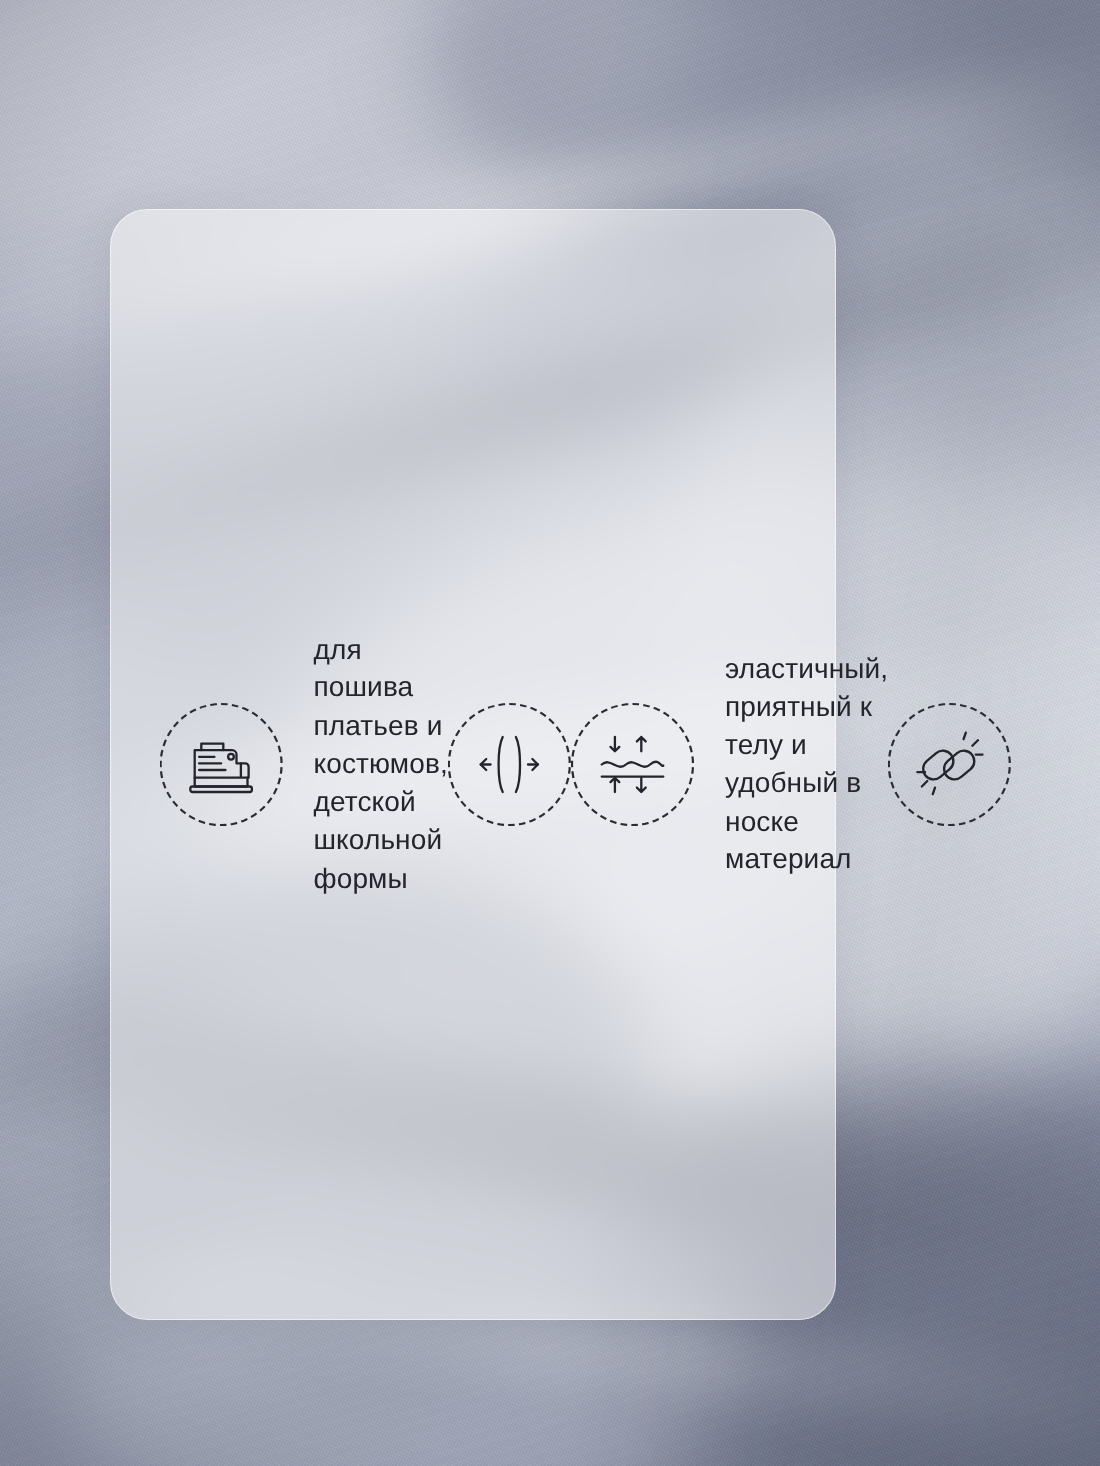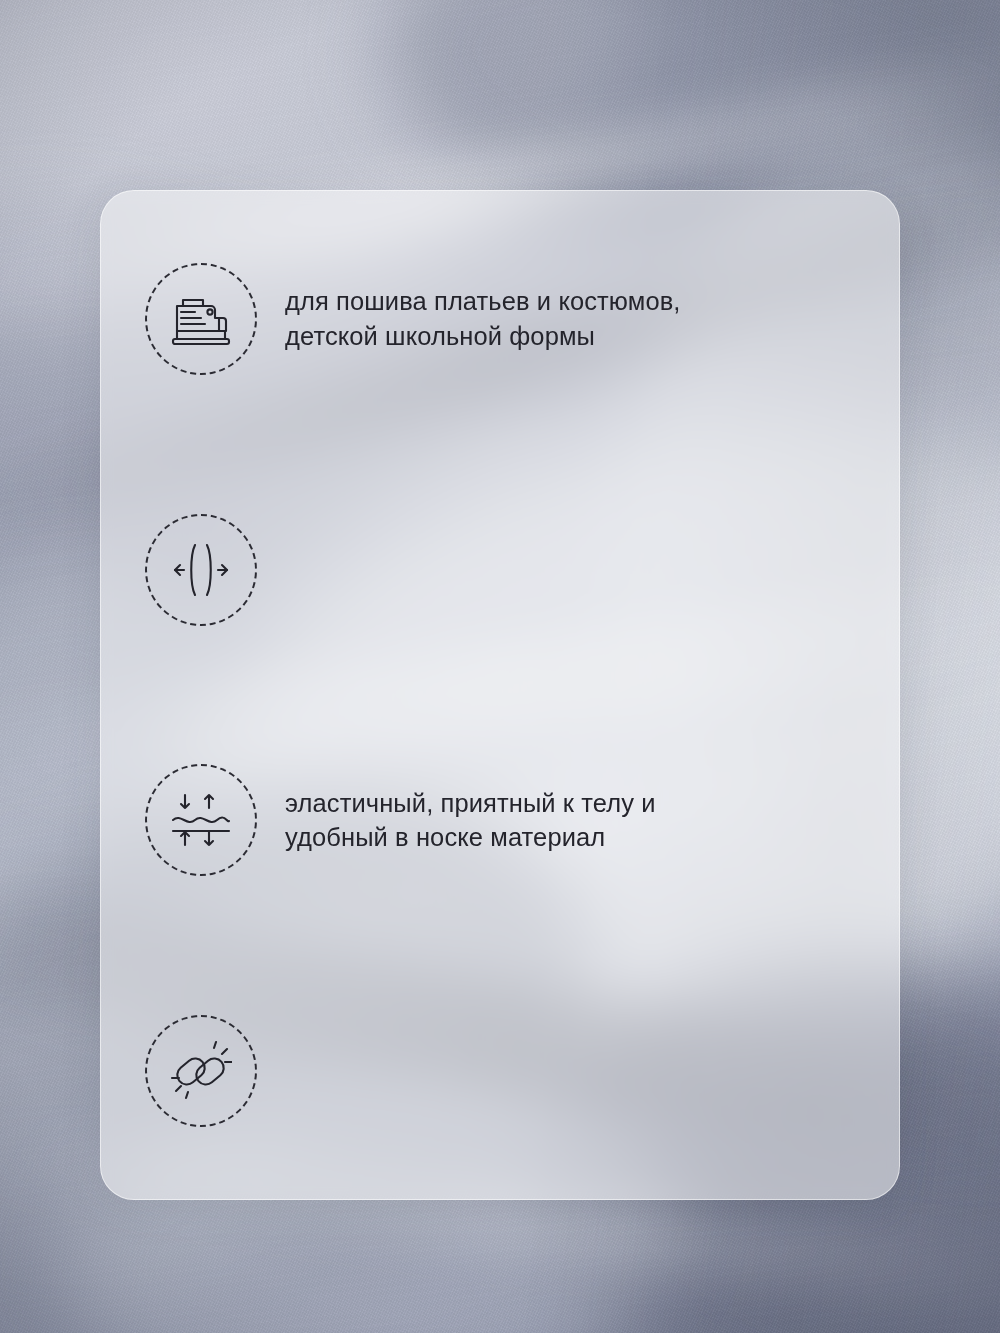--- a/index.html
+++ b/index.html
@@ -71,32 +71,32 @@
   .vignette {
     position:absolute; inset:0;
     background: radial-gradient(110% 90% at 50% 50%, rgba(0,0,0,0) 55%, rgba(40,44,58,.35) 100%);
   }
 
   
   .card {
     position: absolute;
     left: 100px;
     top: 190px;
-    width: 800px;
+    width: 660px;
     height: 1010px;
     border-radius: 34px;
     background: rgba(255,255,255,.50);
     border: 1px solid rgba(255,255,255,.55);
     backdrop-filter: blur(6px);
     -webkit-backdrop-filter: blur(6px);
     box-shadow: 0 10px 40px rgba(60,64,80,.12);
     box-sizing: border-box;
     padding: 72px 44px 72px 44px;
     display: flex;
-    flex-direction: column;
+    flex-direction: row;
     justify-content: space-between;
   }
 
   .feature {
     display: flex;
     align-items: center;
     gap: 28px;
   }
 
   .icon-badge {

